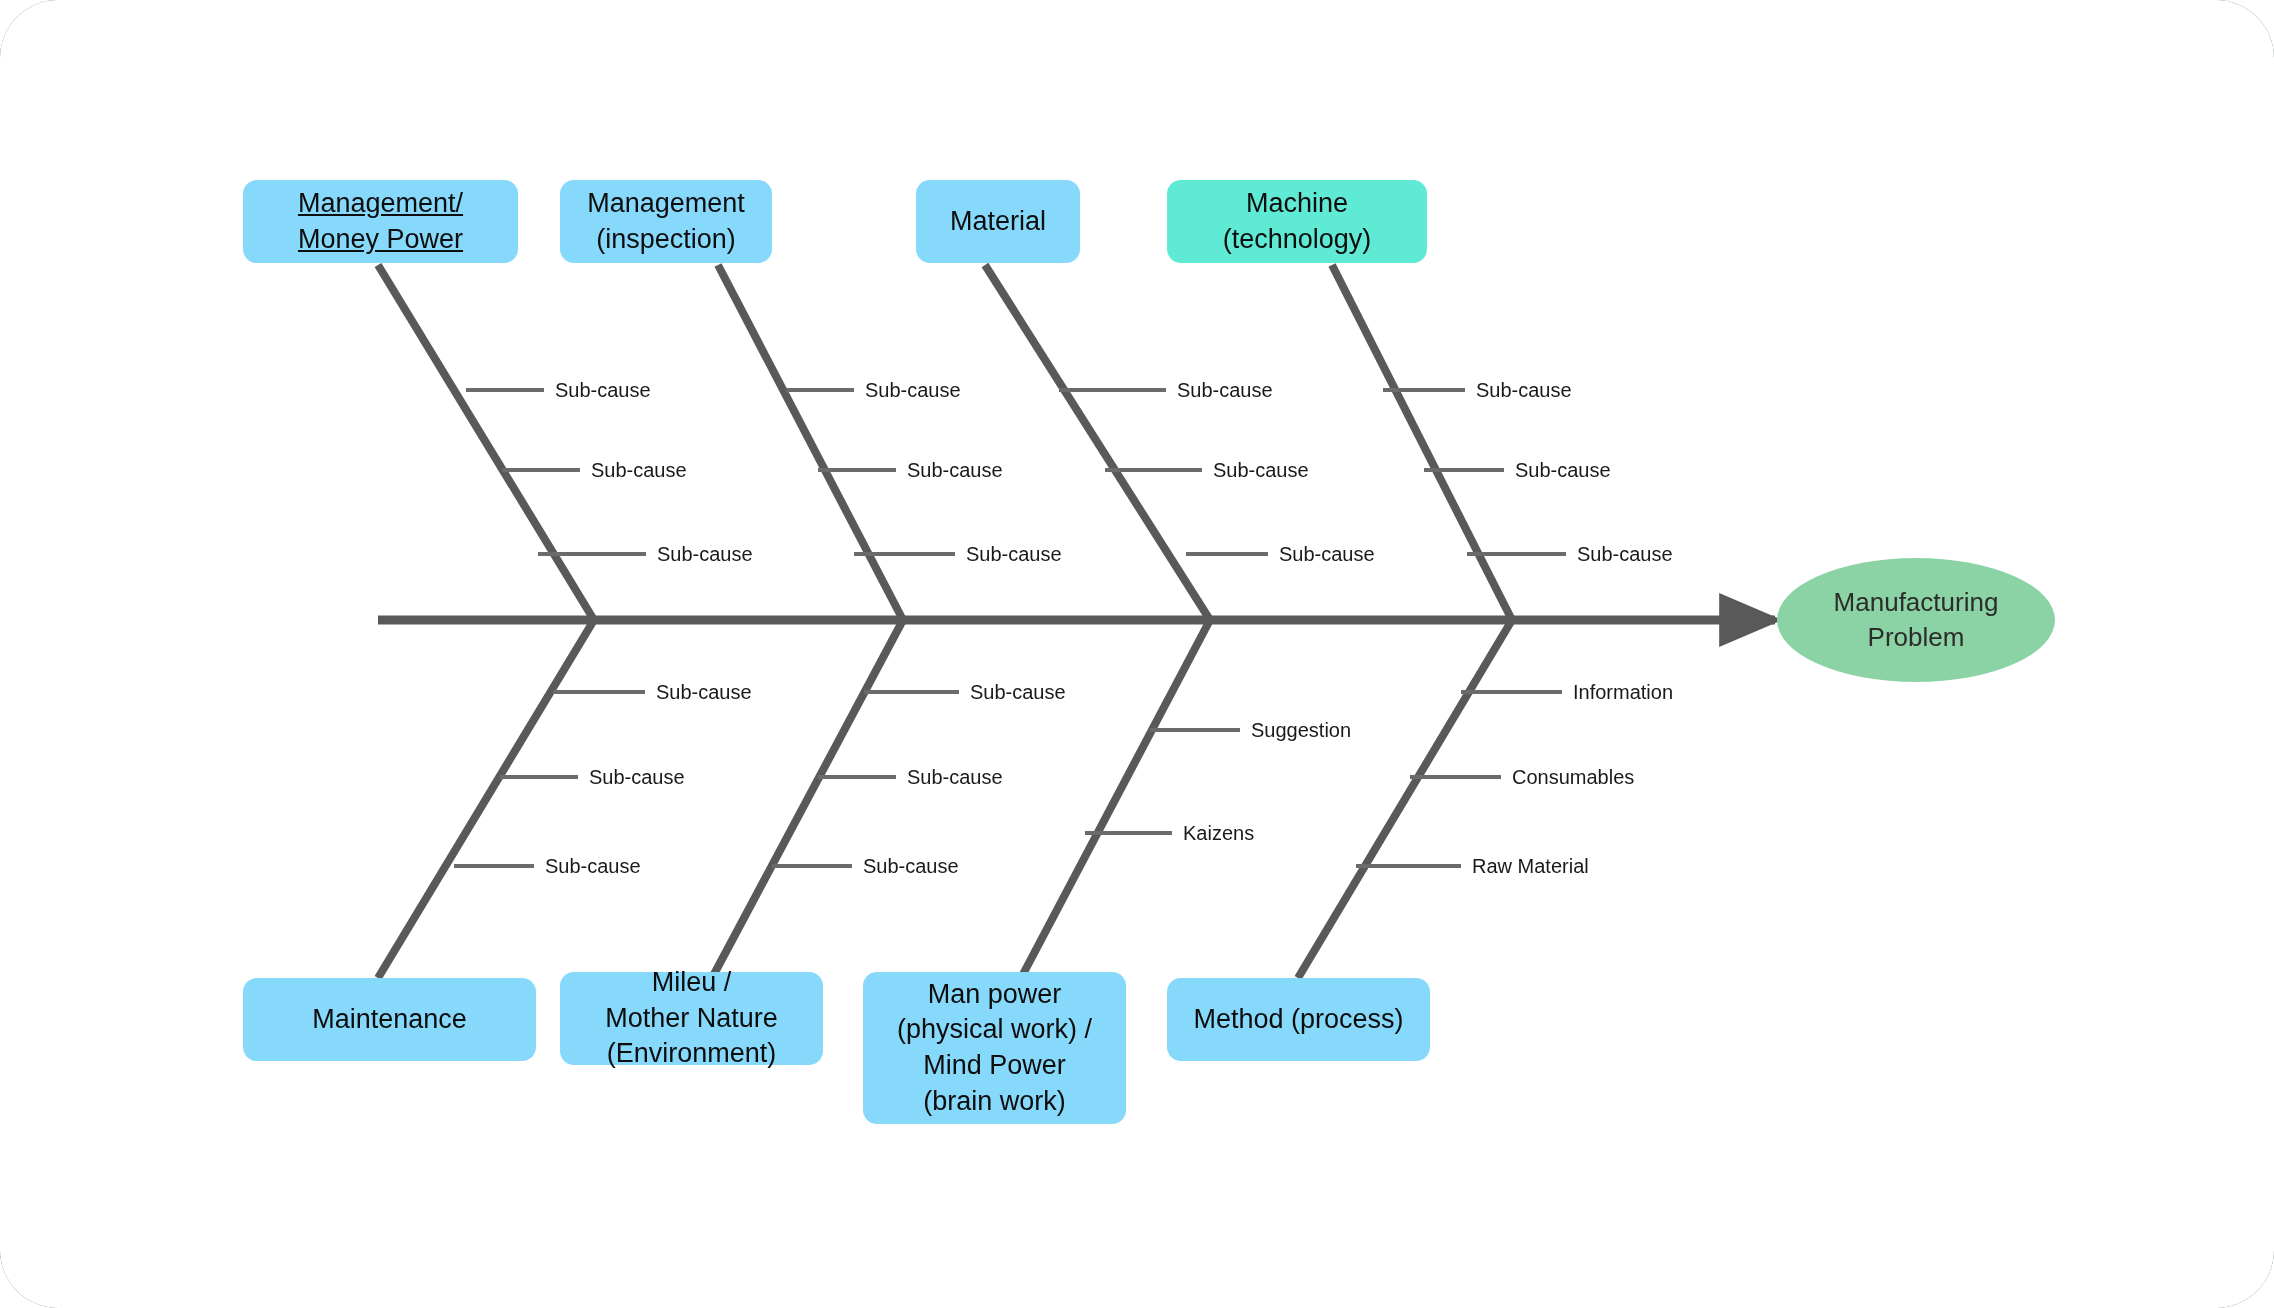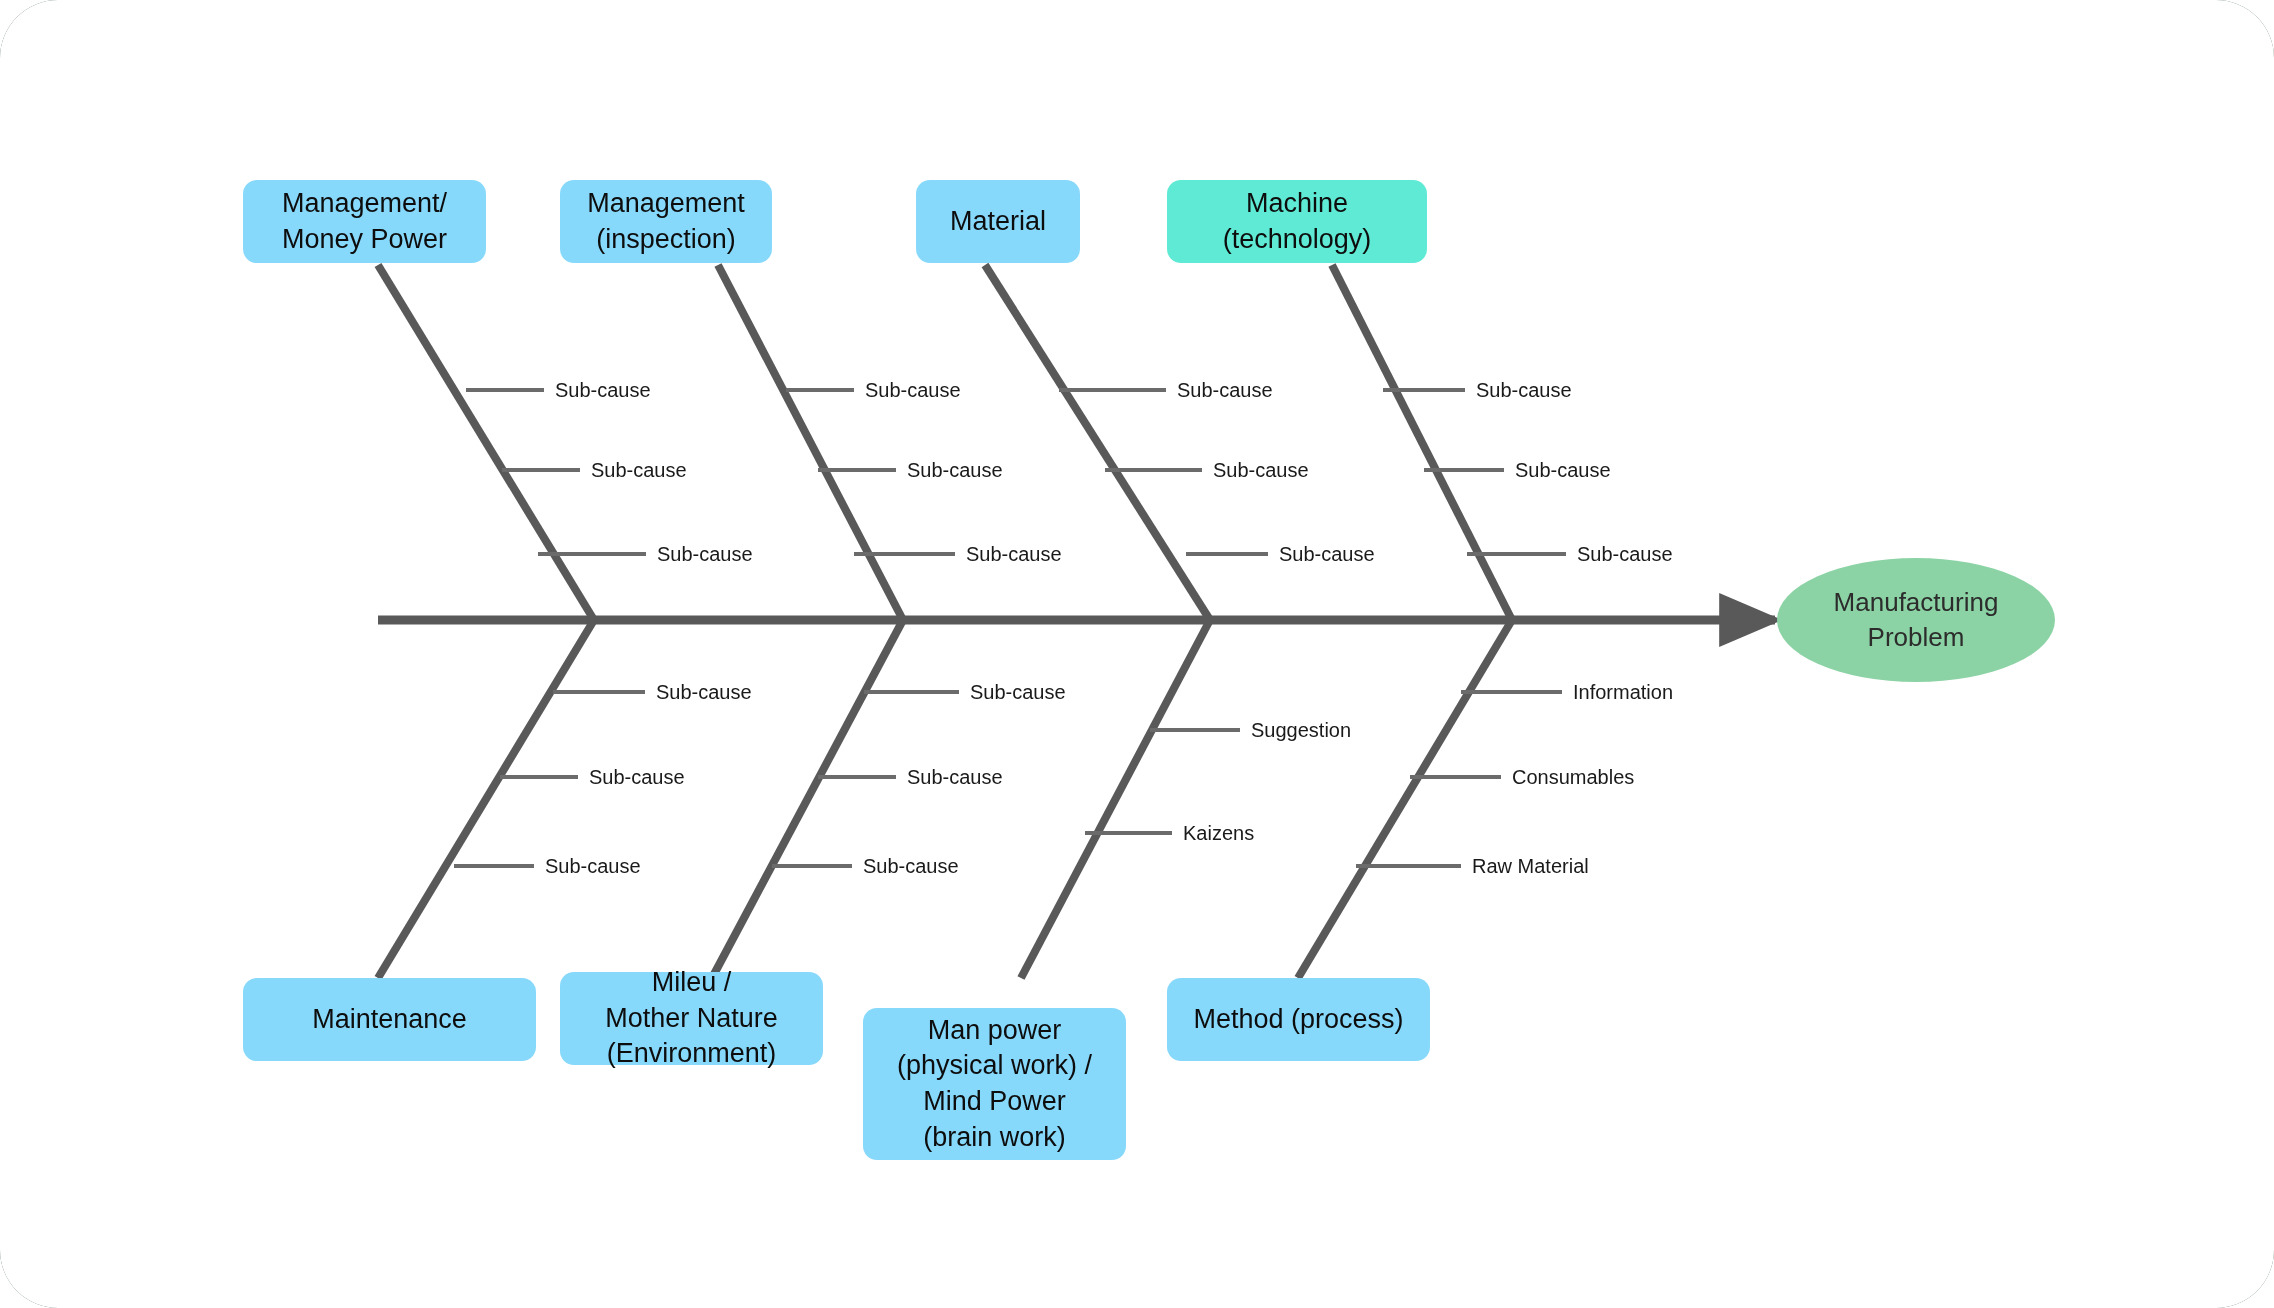--- a/index.html
+++ b/index.html
@@ -119,32 +119,32 @@
         <line x1="1150" y1="730" x2="1240" y2="730" stroke="#6b6b6b" stroke-width="4" stroke-linecap="butt"></line>
         <line x1="1085" y1="833" x2="1172" y2="833" stroke="#6b6b6b" stroke-width="4" stroke-linecap="butt"></line>
         <line x1="1512" y1="620" x2="1298" y2="978" stroke="#595959" stroke-width="8" stroke-linecap="butt"></line>
         <line x1="1461" y1="692" x2="1562" y2="692" stroke="#6b6b6b" stroke-width="4" stroke-linecap="butt"></line>
         <line x1="1410" y1="777" x2="1501" y2="777" stroke="#6b6b6b" stroke-width="4" stroke-linecap="butt"></line>
         <line x1="1356" y1="866" x2="1461" y2="866" stroke="#6b6b6b" stroke-width="4" stroke-linecap="butt"></line>
       </g>
   </svg>
 
   <div id="boxes-layer">
-      <div class="cause-box" style="left: 243px; top: 180px; width: 243px; height: 83px; background: rgb(135, 217, 252);">Management/
+      <div class="cause-box" style="left: 243px; top: 180px; width: 275px; height: 83px; background: rgb(135, 217, 252); text-decoration: underline;">Management/
 Money Power</div>
       <div class="cause-box" style="left: 560px; top: 180px; width: 212px; height: 83px; background: rgb(135, 217, 252);">Management
 (inspection)</div>
       <div class="cause-box" style="left: 916px; top: 180px; width: 164px; height: 83px; background: rgb(135, 217, 252);">Material</div>
       <div class="cause-box" style="left: 1167px; top: 180px; width: 260px; height: 83px; background: #5eead4;">Machine
 (technology)</div>
       <div class="cause-box" style="left: 243px; top: 978px; width: 293px; height: 83px; background: rgb(135, 217, 252);">Maintenance</div>
       <div class="cause-box" style="left: 560px; top: 972px; width: 263px; height: 93px; background: rgb(135, 217, 252);">Mileu /
 Mother Nature
 (Environment)</div>
-      <div class="cause-box" style="left: 863px; top: 972px; width: 263px; height: 152px; background: rgb(135, 217, 252); margin-top: 36px;">Man power
+      <div class="cause-box" style="left: 863px; top: 972px; width: 263px; height: 152px; background: rgb(135, 217, 252);">Man power
 (physical work) /
 Mind Power
 (brain work)</div>
       <div class="cause-box" style="left: 1167px; top: 978px; width: 263px; height: 83px; background: rgb(135, 217, 252);">Method (process)</div>
     </div>
   <div id="labels-layer">
       <div class="sub-label" style="left: 555px; top: 390px;">Sub-cause</div>
       <div class="sub-label" style="left: 591px; top: 470px;">Sub-cause</div>
       <div class="sub-label" style="left: 657px; top: 554px;">Sub-cause</div>
       <div class="sub-label" style="left: 865px; top: 390px;">Sub-cause</div>

